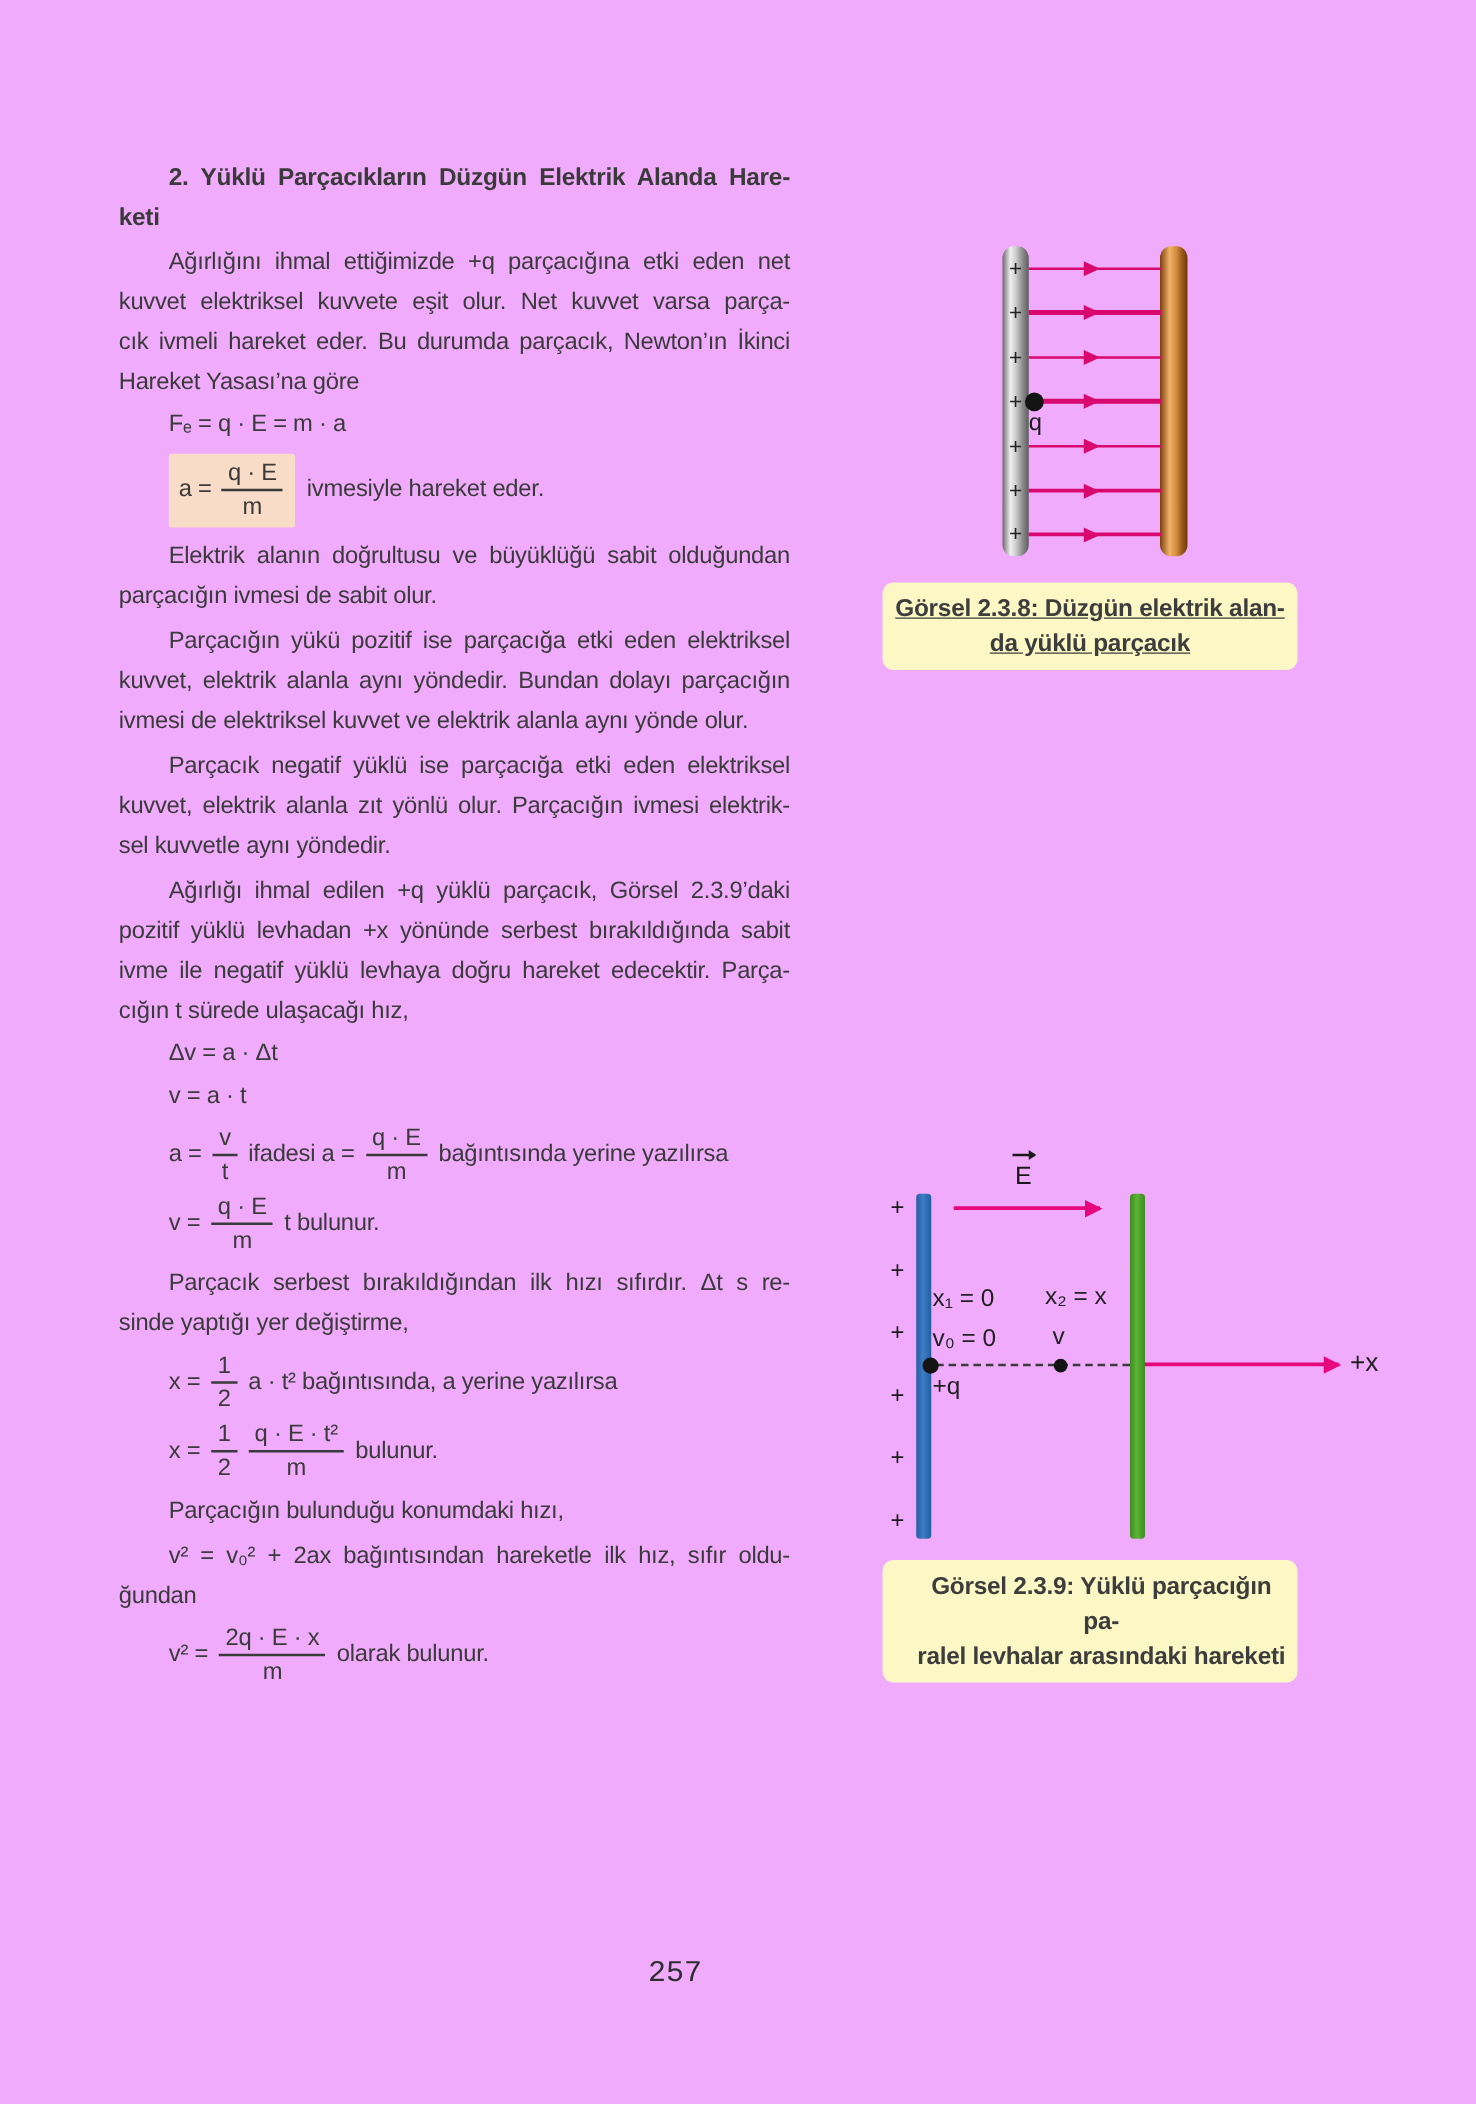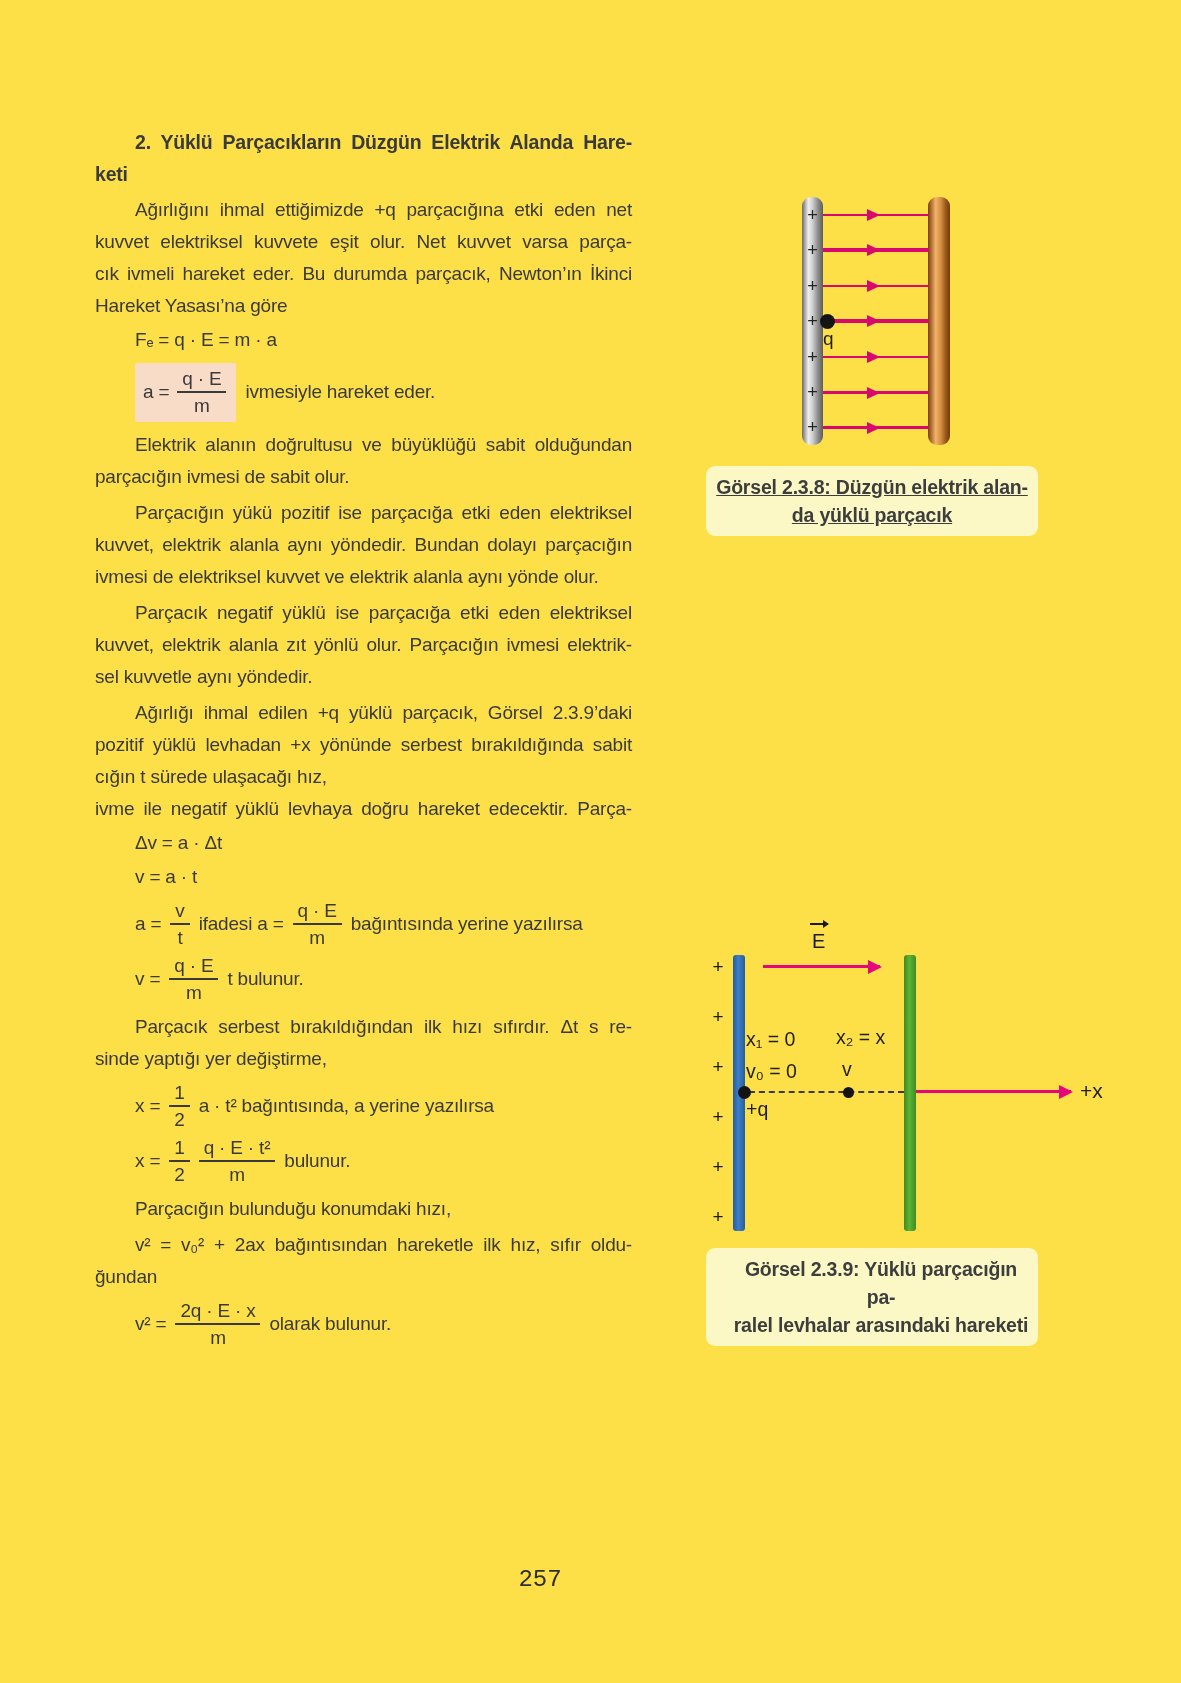--- a/index.html
+++ b/index.html
@@ -1,16 +1,16 @@
 <!DOCTYPE html>
 <html><head>
 <meta charset="utf-8">
 <style>
   html,body{margin:0;padding:0;background:#ffffff;}
-  .page{position:relative;width:1181px;height:1683px;background:#fde047;overflow:hidden;
+  .page{position:relative;width:1181px;height:1683px;background:#f0abfc;overflow:hidden;
         font-family:"Liberation Sans","DejaVu Sans",sans-serif;color:#3a3a3a;}
   
   .text-col{position:absolute;left:95px;top:122px;width:537px;font-size:19px;
             letter-spacing:-0.2px;line-height:32px;}
   .para{margin-top:4px;}
   .line{min-height:32px;}
   .jline{text-align:justify;text-align-last:justify;}
   .lline{text-align:left;text-align-last:left;}
   .ind{text-indent:40px;}
   .title .line{font-weight:700;font-size:19.5px;}
@@ -110,22 +110,22 @@
 
     <div class="para">
       <div class="line jline ind">Parçacık negatif yüklü ise parçacığa etki eden elektriksel</div>
       <div class="line jline">kuvvet, elektrik alanla zıt yönlü olur. Parçacığın ivmesi elektrik-</div>
       <div class="line lline">sel kuvvetle aynı yöndedir.</div>
     </div>
 
     <div class="para">
       <div class="line jline ind">Ağırlığı ihmal edilen +q yüklü parçacık, Görsel 2.3.9’daki</div>
       <div class="line jline">pozitif yüklü levhadan +x yönünde serbest bırakıldığında sabit</div>
+      <div class="line jline">ivme ile negatif yüklü levhaya doğru hareket edecektir. Parça-</div>
       <div class="line lline">cığın t sürede ulaşacağı hız,</div>
-      <div class="line jline">ivme ile negatif yüklü levhaya doğru hareket edecektir. Parça-</div>
     </div>
 
     <div class="formula">
       <span>Δv = a · Δt</span>
     </div>
     <div class="formula">
       <span>v = a · t</span>
     </div>
 
     <div class="formula frow">

